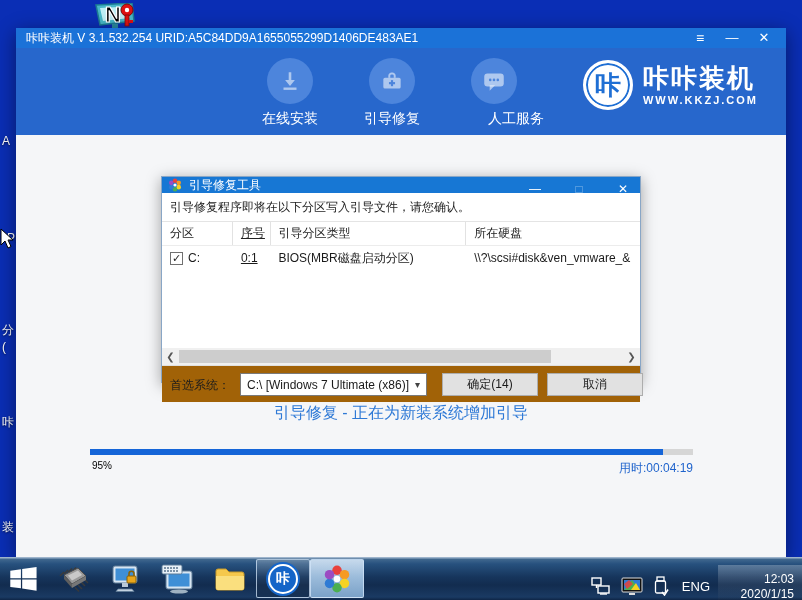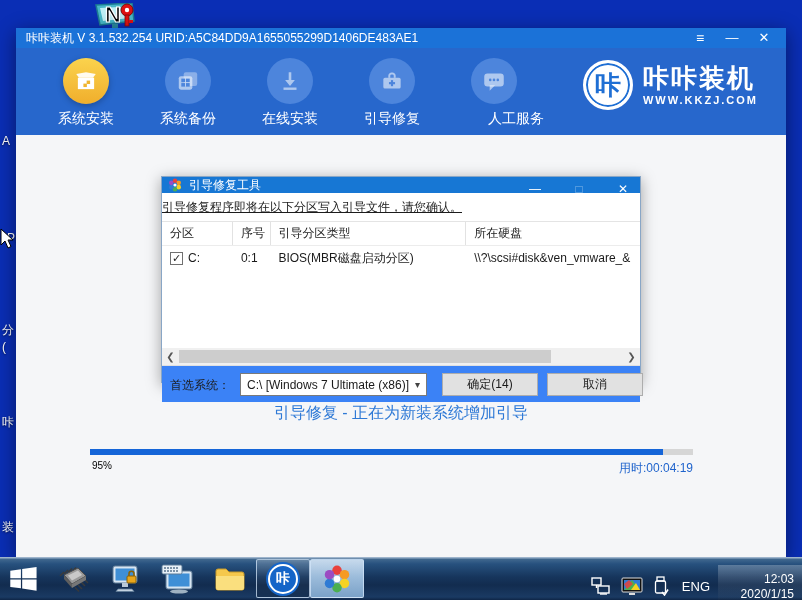--- a/index.html
+++ b/index.html
@@ -37,33 +37,33 @@
   .logo-name { font-size:26px; font-weight:bold; letter-spacing:2px; line-height:26px; }
   .logo-site { font-size:11px; letter-spacing:2px; margin-top:3px; font-weight:bold; }
 
   
   .dialog { position:absolute; left:145px; top:148px; width:480px; height:207px; background:#ffffff; border:1px solid #89a6c6; box-shadow:0 3px 14px rgba(0,0,0,.35); }
   .dlg-titlebar { height:16px; background:#1777d4; display:flex; align-items:center; position:relative; }
   .dlg-title { color:#ffffff; font-size:12px; margin-left:6px; }
   .dlg-controls { position:absolute; right:10px; top:0; height:23px; display:flex; align-items:center; gap:30px; }
   .dlg-wc { color:#ffffff; font-size:12px; cursor:pointer; width:14px; text-align:center; }
   .dlg-wc.max { opacity:.45; }
-  .dlg-msg { height:29px; line-height:29px; font-size:12px; color:#1c1c1c; border-bottom:1px solid #e4e4e4; background:#fff;text-decoration:underline; }
+  .dlg-msg { height:29px; line-height:29px; font-size:12px; color:#1c1c1c; padding-left:8px; border-bottom:1px solid #e4e4e4; background:#fff; }
   .tbl-header { display:flex; height:24px; align-items:center; border-bottom:1px solid #ececec; font-size:12px; color:#222; }
   .tbl-header .c { height:100%; display:flex; align-items:center; padding-left:8px; border-right:1px solid #e2e2e2; }
   .tbl-row { display:flex; height:24px; align-items:center; font-size:12px; color:#1a1a1a; }
   .tbl-row .c { padding-left:8px; display:flex; align-items:center; }
-  .c.col-part{width:74px;} .c.col-idx{width:39px;} .c.col-type{width:205px;} .c.col-disk{width:182px; border-right:none; overflow:hidden; white-space:nowrap;}
+  .c.col-part{width:74px;} .c.col-idx{width:39px;text-decoration:underline;} .c.col-type{width:205px;} .c.col-disk{width:182px; border-right:none; overflow:hidden; white-space:nowrap;}
   .chk { width:13px; height:13px; border:1px solid #707070; background:#fff; font-size:11px; line-height:11px; text-align:center; color:#222; margin-right:5px; flex:0 0 auto; }
   .tbl-empty { height:78px; background:#fff; }
   .hscroll { height:17px; background:#f0f0f0; display:flex; align-items:center; position:relative; }
   .hs-arrow { width:17px; text-align:center; font-size:10px; color:#555; cursor:pointer; line-height:17px; }
   .hs-right { position:absolute; right:0; }
   .hs-thumb { position:absolute; left:17px; width:372px; top:2px; height:13px; background:#cdcdcd; cursor:pointer; }
-  .dlg-footer { height:37px; background:#3b82f6; border-top:1px solid #e0e0e0; position:relative; }
+  .dlg-footer { height:37px; background:#a16207; border-top:1px solid #e0e0e0; position:relative; }
   .ft-label { position:absolute; left:8px; top:11px; font-size:12px; color:#1c1c1c; }
   .ft-select { position:absolute; left:78px; top:7px; width:187px; height:23px; background:#ffffff; border:1px solid #7a7a7a; font-size:12px; color:#1a1a1a; display:flex; align-items:center; padding-left:6px; cursor:pointer; }
   .ft-select .chev { position:absolute; right:6px; color:#444; font-size:10px; }
   .btn { position:absolute; top:7px; width:96px; height:23px; background:#e1e1e1; border:1px solid #adadad; font-size:12px; color:#1a1a1a; display:flex; align-items:center; justify-content:center; cursor:pointer; }
   .btn-ok{left:280px;} .btn-cancel{left:385px;}
 
   
   .status-text { position:absolute; left:0; top:375px; width:100%; text-align:center; color:#2e79d6; font-size:16px; }
   .progress-track { position:absolute; left:74px; top:421px; width:603px; height:6px; background:#d6d6d6; }
   .progress-fill { height:100%; background:#1565d8; }
@@ -125,47 +125,21 @@
       <span class="title">咔咔装机 V 3.1.532.254 URID:A5C84DD9A1655055299D1406DE483AE1</span>
       <div class="win-controls">
         <span class="wc menu">≡</span>
         <span class="wc">—</span>
         <span class="wc">✕</span>
       </div>
     </div>
 
     <div class="toolbar">
 
-      <div class="nav-item active n0">
-        <div class="nav-circle">
-          <svg width="26" height="26" viewBox="0 0 24 24">
-            <path d="M4.5 9h15v10.5h-15z" fill="#ffffff"></path>
-            <path d="M3 5.5 12 4l9 1.5L18.5 9h-13z" fill="#ffffff" opacity=".92"></path>
-            <rect x="12.6" y="11.6" width="3.2" height="3.2" fill="#f0b52f"></rect>
-            <rect x="9.6" y="14.4" width="3.2" height="3.2" fill="#f0b52f"></rect>
-          </svg>
-        </div>
-        <div class="nav-label">系统安装</div>
-      </div>
-
-      <div class="nav-item n1">
-        <div class="nav-circle">
-          <svg width="26" height="26" viewBox="0 0 24 24">
-            <rect x="8" y="4" width="12.5" height="12.5" rx="2" fill="#ffffff" opacity=".35"></rect>
-            <rect x="3.5" y="7.5" width="12.5" height="12.5" rx="2" fill="#ffffff" opacity=".55"></rect>
-            <g fill="#4d85dc">
-              <rect x="5.8" y="9.8" width="3.5" height="3.3"></rect>
-                <rect x="10.1" y="9.8" width="3.5" height="3.3"></rect>
-              <rect x="5.8" y="13.9" width="3.5" height="3.3"></rect>
-                <rect x="10.1" y="13.9" width="3.5" height="3.3"></rect>
-            </g>
-          </svg>
-        </div>
-        <div class="nav-label">系统备份</div>
-      </div>
+
 
       <div class="nav-item n3">
         <div class="nav-circle">
           <svg width="26" height="26" viewBox="0 0 24 24">
             <path d="M9.5 9V7.2A2.2 2.2 0 0 1 11.7 5h.6a2.2 2.2 0 0 1 2.2 2.2V9" fill="none" stroke="rgba(255,255,255,.55)" stroke-width="1.8"></path>
             <rect x="4" y="9" width="16" height="10" rx="1.5" fill="rgba(255,255,255,.55)"></rect>
             <rect x="11" y="11.2" width="2" height="5.6" fill="#4d85dc"></rect>
             <rect x="9.2" y="13" width="5.6" height="2" fill="#4d85dc"></rect>
           </svg>
         </div>

